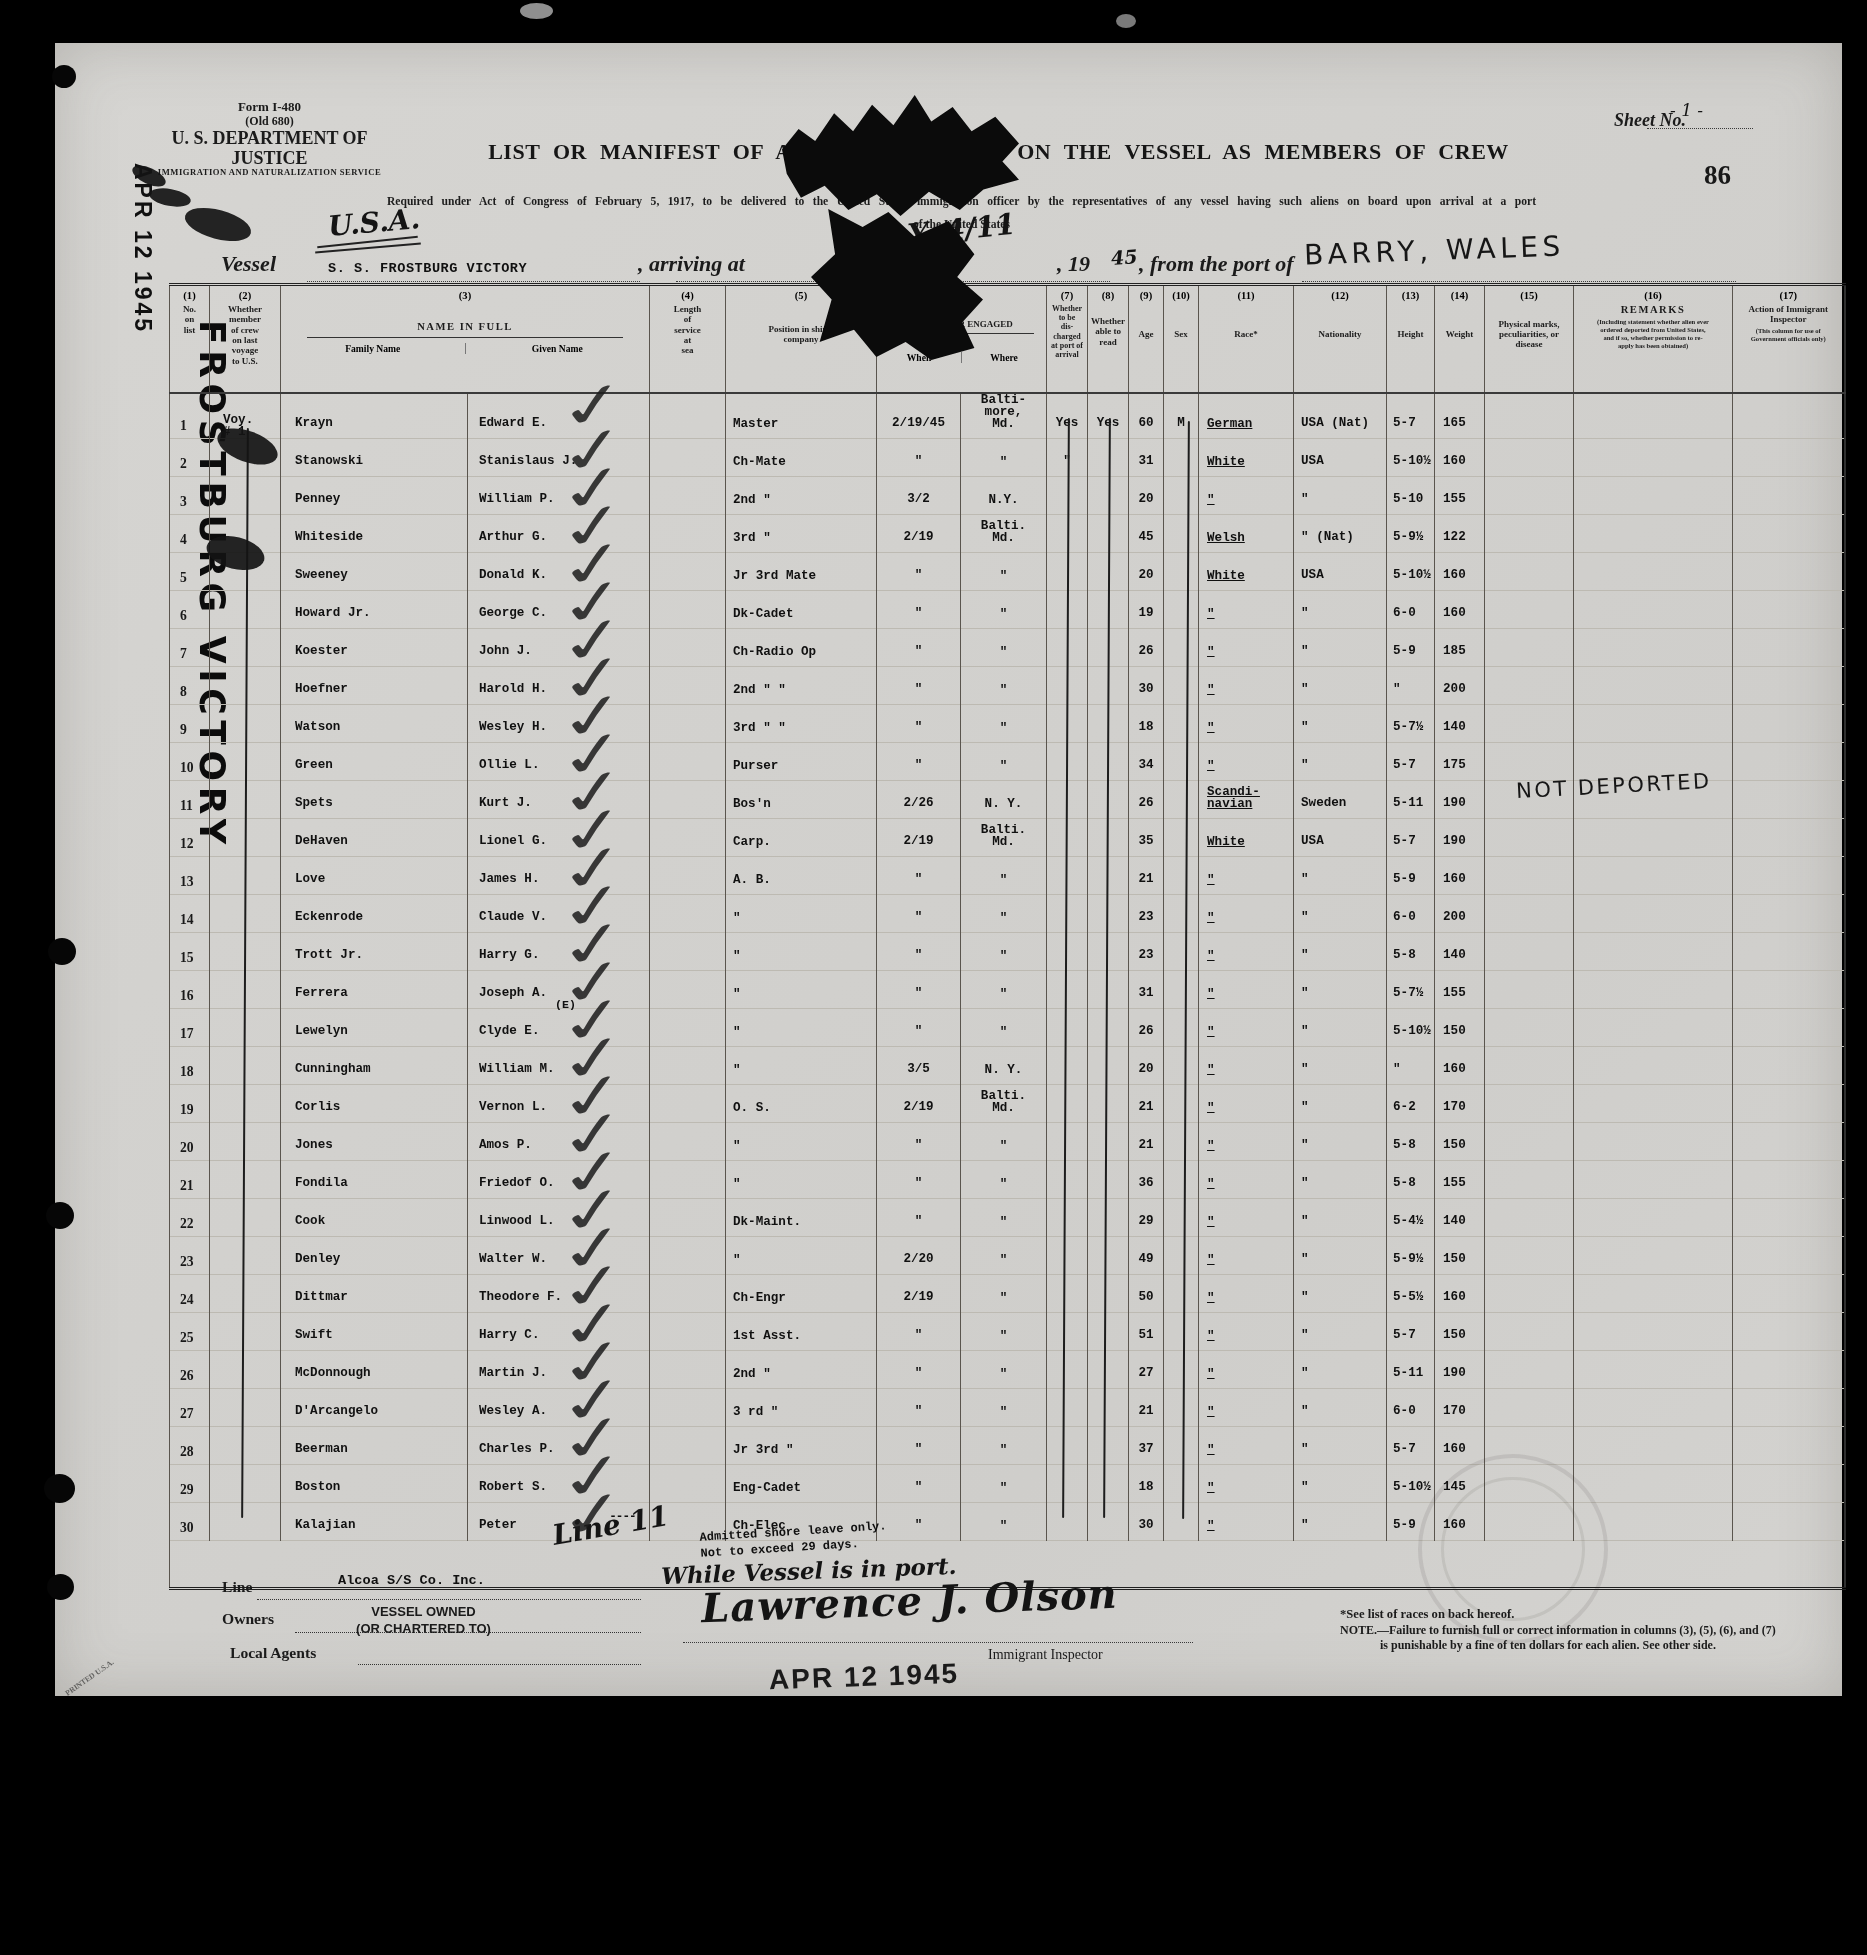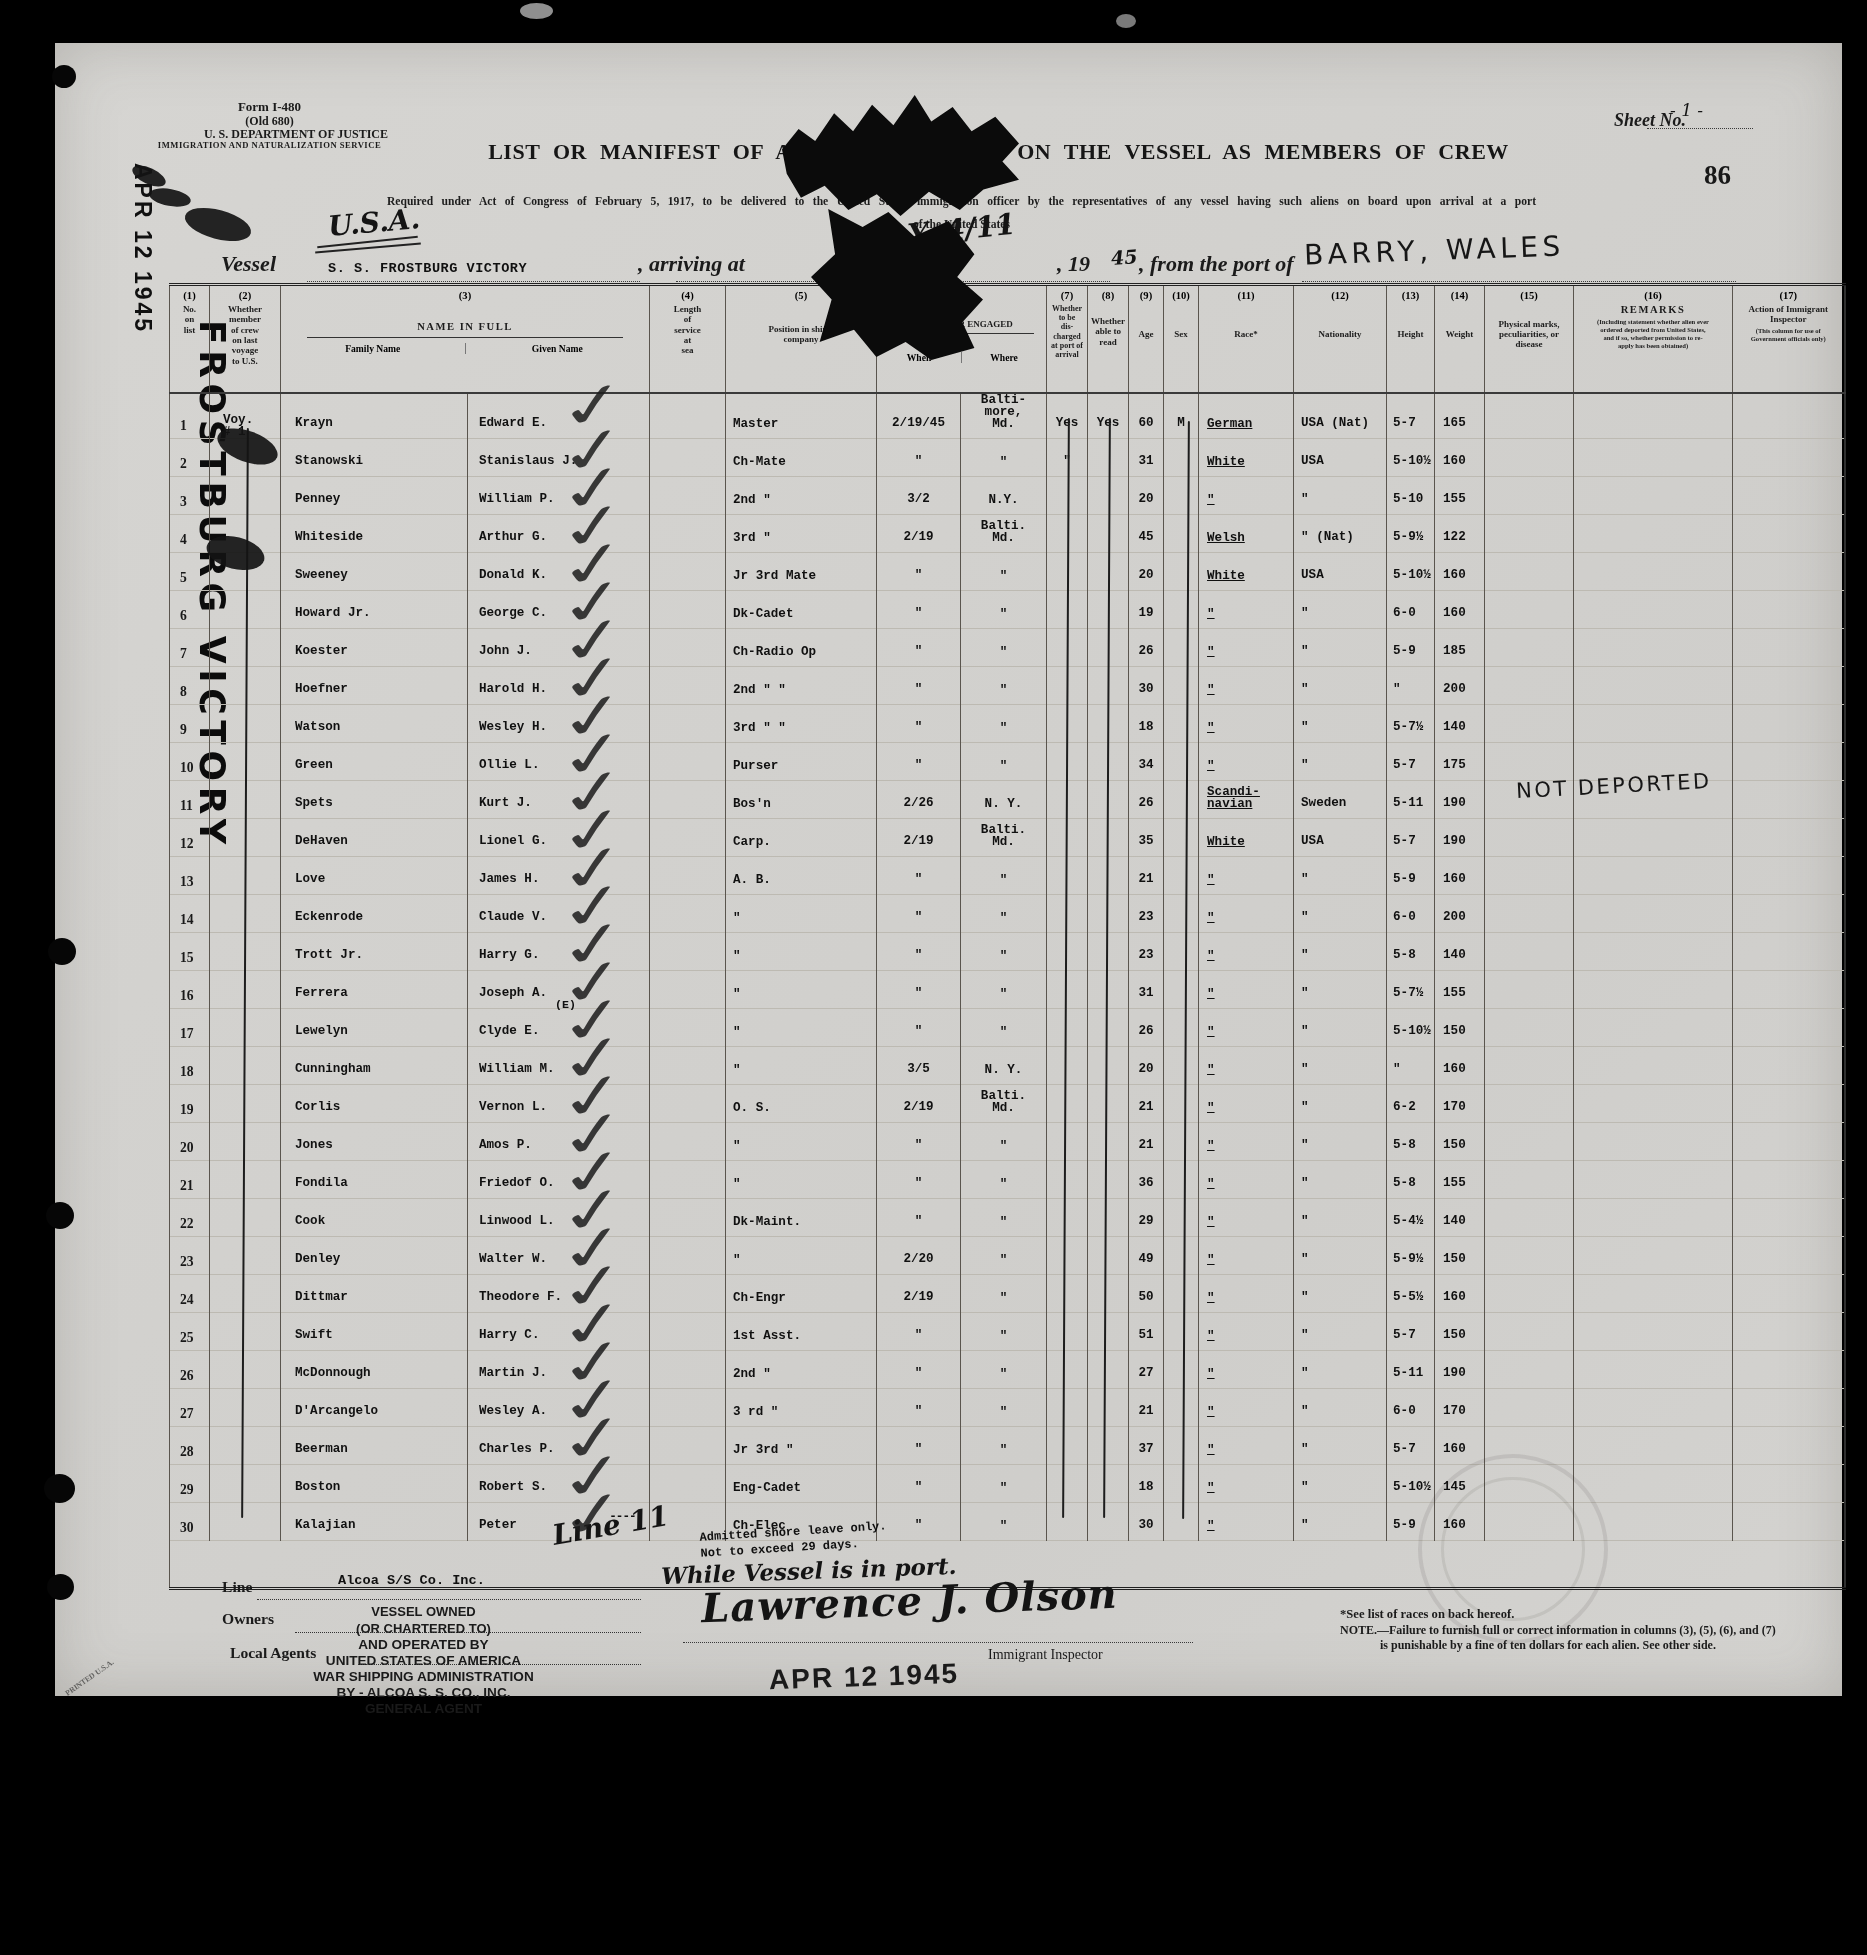--- a/index.html
+++ b/index.html
@@ -12,21 +12,21 @@
   .pre{white-space:pre-line;}
   .serif{font-family:"Liberation Serif",serif;color:#1b1b1b;}
   .t{font-family:"Liberation Mono",monospace;font-weight:700;color:#101010;font-size:12.6px;}
   .hand{font-family:"DejaVu Serif",serif;font-style:italic;color:#141414;}
   .handcaps{font-family:"DejaVu Sans",sans-serif;color:#161616;}
   .dotted{border-bottom:1.5px dotted #3a3a3a;height:0;}
 
   
   .form-block{left:96px;top:57px;width:237px;text-align:center;font-weight:700;line-height:1.12;}
   .form-block .l1{font-size:13px;} .form-block .l2{font-size:12px;}
-  .form-block .l3{font-size:12px;text-align:right;} .form-block .l4{font-size:8.6px;letter-spacing:0.5px;}
+  .form-block .l3{font-size:18px;} .form-block .l4{font-size:8.6px;letter-spacing:0.5px;}
   .title{left:242px;top:96px;width:1403px;text-align:center;font-size:22px;font-weight:700;
          letter-spacing:0.5px;word-spacing:7px;color:#161616;}
   .subtitle{left:162px;top:152px;width:1489px;text-align:center;font-size:11.6px;font-weight:700;
             word-spacing:5.6px;color:#1d1d1d;}
   .subtitle2{left:162px;top:175px;width:1489px;text-align:center;font-size:11.6px;font-weight:700;color:#1d1d1d;}
   .sheetno{left:1519px;top:67px;font-size:18px;font-style:italic;font-weight:700;margin-left:40px;}
   .sheetval{left:1615px;top:57px;font-size:17px;}
   .sheetline{left:1592px;top:85px;width:106px;}
   .pageno{left:1649px;top:117px;font-size:27px;font-weight:700;color:#181818;}
 
@@ -1136,25 +1136,20 @@
   <div class="abs whilev hand">While Vessel is in port.</div>
 
   <div class="abs f-label serif" style="left:167px;top:1535px;">Line</div>
   <div class="abs t" style="left:283px;top:1530px;font-size:13.6px;">Alcoa S/S Co. Inc.</div>
   <div class="abs f-dot" style="left:202px;top:1556px;width:384px;"></div>
   <div class="abs f-label serif" style="left:167px;top:1567px;">Owners</div>
   <div class="abs stampsans pre" style="left:227px;top:1560px;width:283px;font-size:13px;line-height:17px;">VESSEL OWNED
 (OR CHARTERED TO)</div>
   <div class="abs f-dot" style="left:240px;top:1589px;width:346px;"></div>
   <div class="abs f-label serif" style="left:167px;top:1601px;margin-left:8px;">Local Agents</div>
-  <div class="abs stampsans pre" style="left:212px;top:1594px;width:313px;font-size:13.6px;line-height:16px;">AND OPERATED BY
-UNITED STATES OF AMERICA
-WAR SHIPPING ADMINISTRATION
-BY - ALCOA S. S. CO., INC.
-GENERAL AGENT</div>
   <div class="abs f-dot" style="left:303px;top:1621px;width:283px;"></div>
 
   <div class="abs sig hand">Lawrence J. Olson</div>
   <div class="abs sigline dotted"></div>
   <div class="abs sigtitle serif">Immigrant Inspector</div>
   <div class="abs datestamp stampsans">APR 12 1945</div>
 
   <div class="abs rnote1 serif">*See list of races on back hereof.</div>
   <div class="abs rnote2 serif">NOTE.—Failure to furnish full or correct information in columns (3), (5), (6), and (7)</div>
   <div class="abs rnote3 serif">is punishable by a fine of ten dollars for each alien.  See other side.</div>

